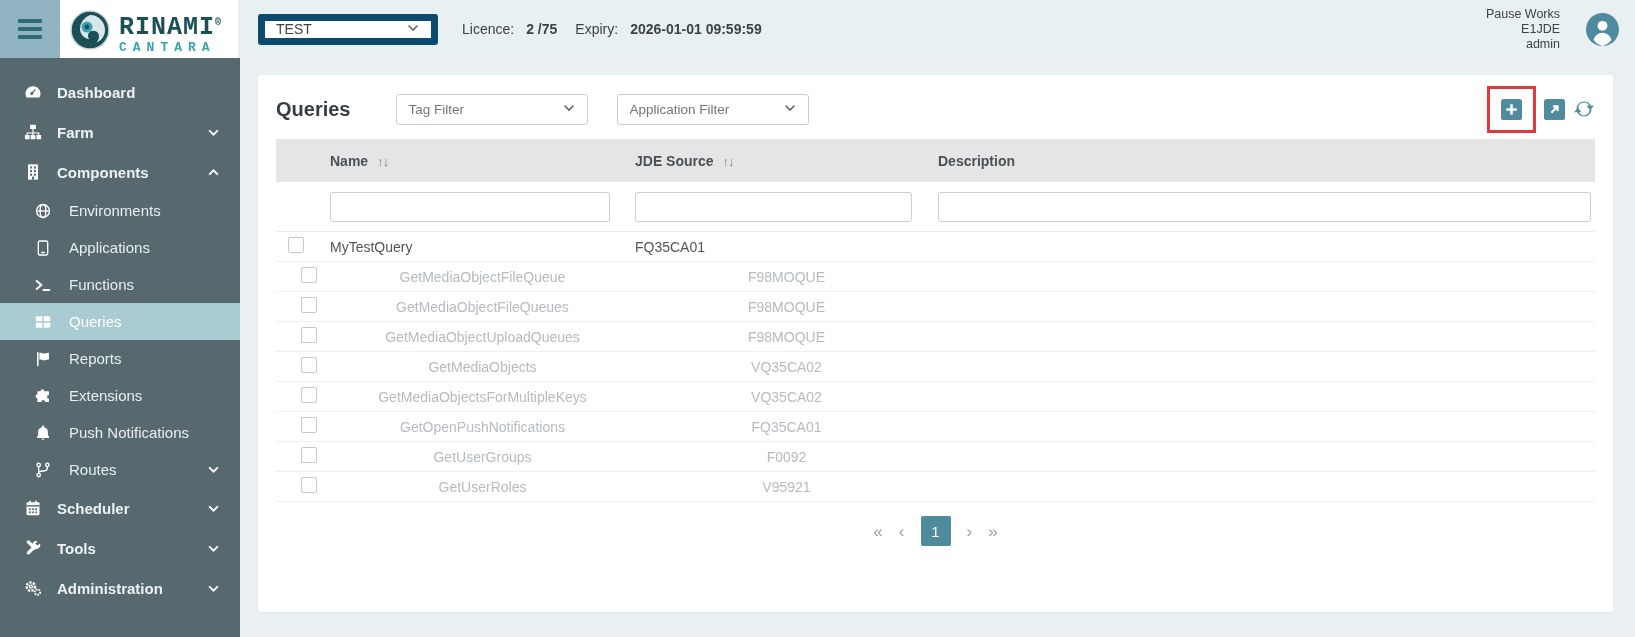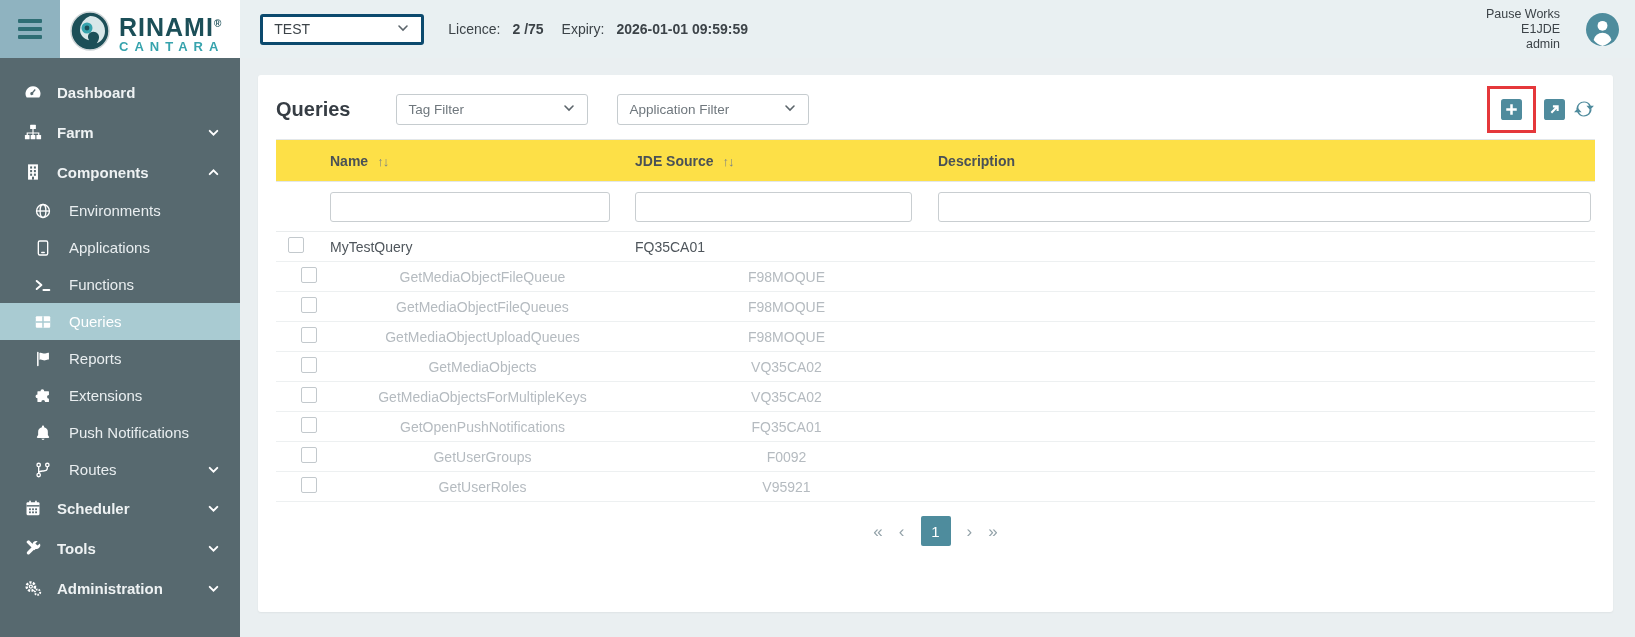--- a/index.html
+++ b/index.html
@@ -5,26 +5,26 @@
   * { box-sizing: border-box; margin: 0; padding: 0; }
   html,body { width:1635px; height:637px; overflow:hidden; }
   body { font-family:"Liberation Sans", sans-serif; background:#eaeff1; color:#3c4348; }
 
   .app { display:flex; flex-direction:column; width:1635px; height:637px; }
 
   
   .header { height:58px; flex-shrink:0; display:flex; align-items:stretch; background:#e9f0f2; }
   .hamburger-btn { width:60px; background:#8fb3c0; display:flex; flex-direction:column; justify-content:center; align-items:center; gap:4px; cursor:pointer; }
   .hamburger-btn .bar { width:24px; height:4px; background:#2e6e74; border-radius:1px; }
-  .logo-section { background:#fff; display:flex; align-items:center; padding:7px 16px 0 10px; gap:9px; }
+  .logo-section { background:#fff; display:flex; align-items:center; padding:7px 16px 0 10px; gap:9px;font-family:Liberation Mono, monospace; }
   .logo-text { display:flex; flex-direction:column; }
   .logo-top { font-size:25px; font-weight:bold; color:#1c4f58; letter-spacing:1px; line-height:25px; }
   .logo-top sup { font-size:10px; }
   .logo-bottom { font-size:13px; font-weight:bold; color:#36a3ad; letter-spacing:6px; line-height:14px; }
-  .env-select { margin-left:20px; align-self:center; width:164px; height:31px; background:#fff; border:3px solid #0c4a6e; border-radius:3px; display:flex; align-items:center; justify-content:space-between; padding:0 11px; font-size:14px; color:#3c4348; cursor:pointer; }
+  .env-select { margin-left:20px; align-self:center; width:180px; height:31px; background:#fff; border:7px solid #0c4a6e; border-radius:3px; display:flex; align-items:center; justify-content:space-between; padding:0 11px; font-size:14px; color:#3c4348; cursor:pointer; }
   .lic-block { margin-left:24px; align-self:center; font-size:14px; display:flex; gap:12px; align-items:center; }
   .lic-block .lbl { font-weight:normal; }
   .lic-block .val { font-weight:bold; }
   .expiry-block { margin-left:18px; }
   .spacer { flex:1; }
   .user-block { align-self:center; text-align:right; font-size:12.5px; line-height:15px; color:#3c4348; margin-right:26px; }
   .avatar-wrap { align-self:center; margin-right:16px; cursor:pointer; display:flex; }
 
   
   .body-row { display:flex; flex:1; min-height:0; }
@@ -42,21 +42,21 @@
   .main { flex:1; padding:17px 22px 0 18px; min-width:0; }
   .panel { background:#fff; border-radius:3px; height:537px; padding:0 18px; box-shadow:0 1px 2px rgba(0,0,0,.05); }
   .panel-head { display:flex; align-items:center; height:64px; padding-top:4px; }
   .page-title { font-size:20px; font-weight:bold; color:#363d44; margin-right:46px; }
   .filter-select { width:192px; height:31px; border:1px solid #c6cccf; border-radius:3px; background:#fff; display:flex; align-items:center; justify-content:space-between; padding:0 11px; font-size:13.5px; color:#6f777d; margin-right:29px; cursor:pointer; }
   .head-actions { margin-left:auto; display:flex; align-items:center; gap:8px; }
   .highlight-box { border:3px solid #e5383b; padding:10px 11px; display:flex; align-items:center; }
   .tool-btn { display:flex; cursor:pointer; }
 
   
-  .thead { display:flex; align-items:center; height:43px; background:#fde047; border-top:1px solid #e3e7e9; border-bottom:1px solid #e3e7e9; font-size:14px; font-weight:bold; color:#4a5156; }
+  .thead { display:flex; align-items:center; height:43px; background:#e5e5e5; border-top:1px solid #e3e7e9; border-bottom:1px solid #e3e7e9; font-size:14px; font-weight:bold; color:#4a5156; }
   .sort-icon { color:#778087; margin-left:9px; font-weight:normal; font-size:13px; letter-spacing:-1px; cursor:pointer; }
   .tfilter { display:flex; align-items:center; height:50px; border-bottom:1px solid #e9eced; }
   .col-filter { height:30px; border:1px solid #c9ced1; border-radius:3px; padding:0 8px; font-size:13px; font-family:"Liberation Sans",sans-serif; color:#3c4348; outline:none; }
   .col-check { width:54px; padding-left:12px; flex-shrink:0; }
   .col-name { width:305px; flex-shrink:0; }
   .col-jde { width:303px; flex-shrink:0; }
   .col-desc { flex:1; min-width:0; padding-right:4px; }
   .fi-name { width:280px; } .fi-jde { width:277px; } .fi-desc { width:100%; }
   .trow { display:flex; align-items:center; height:30px; border-bottom:1px solid #edf0f1; font-size:14px; color:#4f565c; cursor:pointer; }
   .trow.muted { color:#b5bbc0;text-align:center; }

